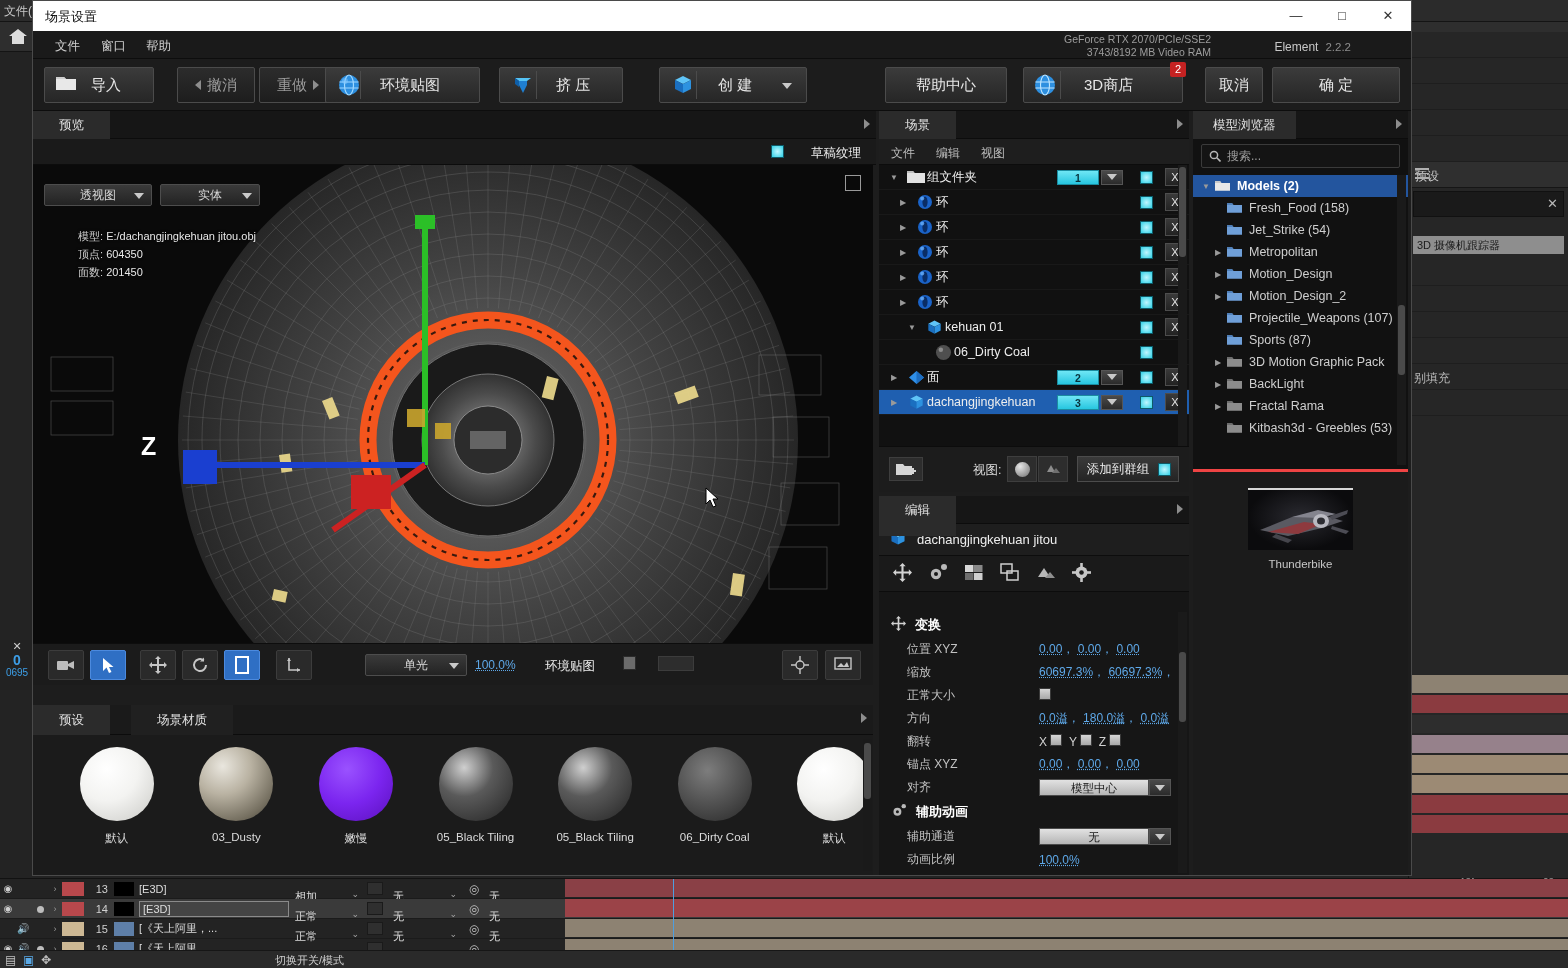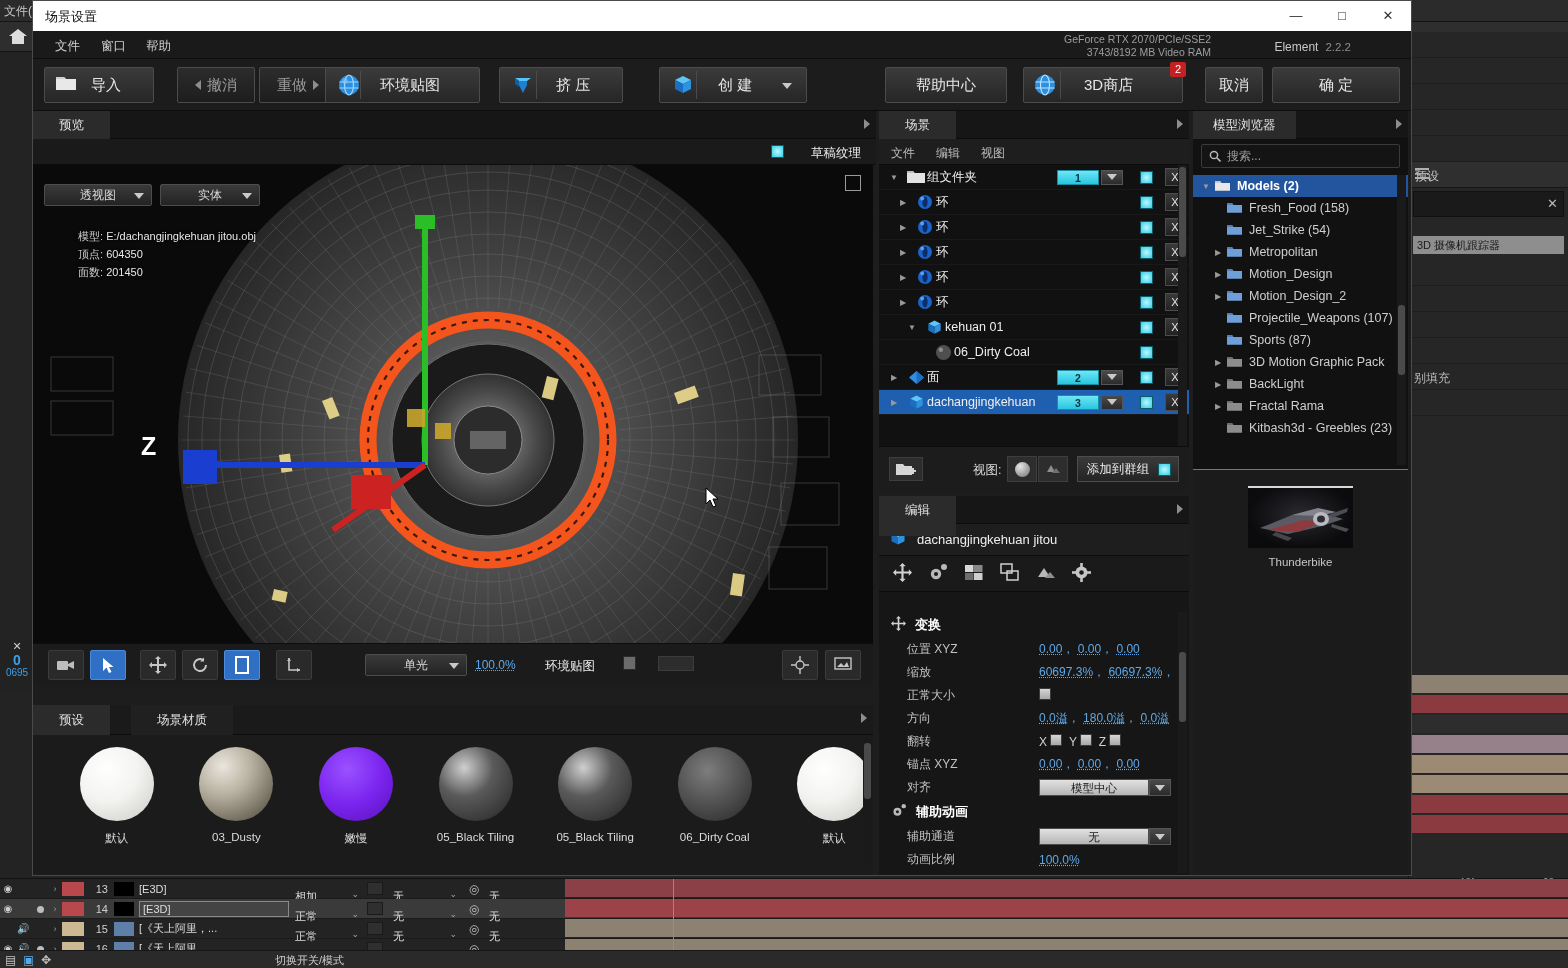--- a/index.html
+++ b/index.html
@@ -1231,28 +1231,28 @@
                 </svg></span>
               <span>Fractal Rama</span>
             </div>
             <div class="brow-row">
               <span style="width:16px"></span>
               <span class="tw"></span>
               <span class="folder"><svg width="15" height="12" viewBox="0 0 16 12">
                   <path d="M0 1h5.5l1.4 1.8H16V11H0z" fill="#8c8c8c"></path>
                   <path d="M0 1h5.5l1.4 1.8H0z" fill="#6d6d6d"></path>
                 </svg></span>
-              <span>Kitbash3d - Greebles (23)</span>
+              <span>Kitbash3d - Greebles (53)</span>
             </div>
           </div>
         <div class="vscroll" style="top:36px;height:290px;right:2px;">
             <i style="top:130px;height:70px;"></i>
           </div>
 
-        <div style="position:absolute;left:0;top:330px;right:0;bottom:0;background:#1b1b1b;border-top:1px solid #ef4444;">
+        <div style="position:absolute;left:0;top:330px;right:0;bottom:0;background:#1b1b1b;border-top:3px solid #ef4444;">
           <div class="thumb-box">
             <div class="thumb-img">
               <svg width="105" height="62" viewBox="0 0 105 62">
                 <path d="M12 40 L44 27 L72 24 L95 31 L74 38 L40 46 Z" fill="#5a5a62"></path>
                 <path d="M44 27 L70 20 L88 24 L72 28 Z" fill="#84848e"></path>
                 <path d="M20 42 L56 32 L74 34 L50 44 Z" fill="#8e3a3e"></path>
                 <ellipse cx="73" cy="31" rx="8" ry="7" fill="#b9b9c1"></ellipse>
                 <ellipse cx="73" cy="31" rx="4" ry="3.6" fill="#2c2c32"></ellipse>
                 <path d="M82 26 L100 20 L99 24 L84 30 Z" fill="#4c4c54"></path>
                 <path d="M84 36 L101 41 L98 44 L83 39 Z" fill="#4c4c54"></path>

